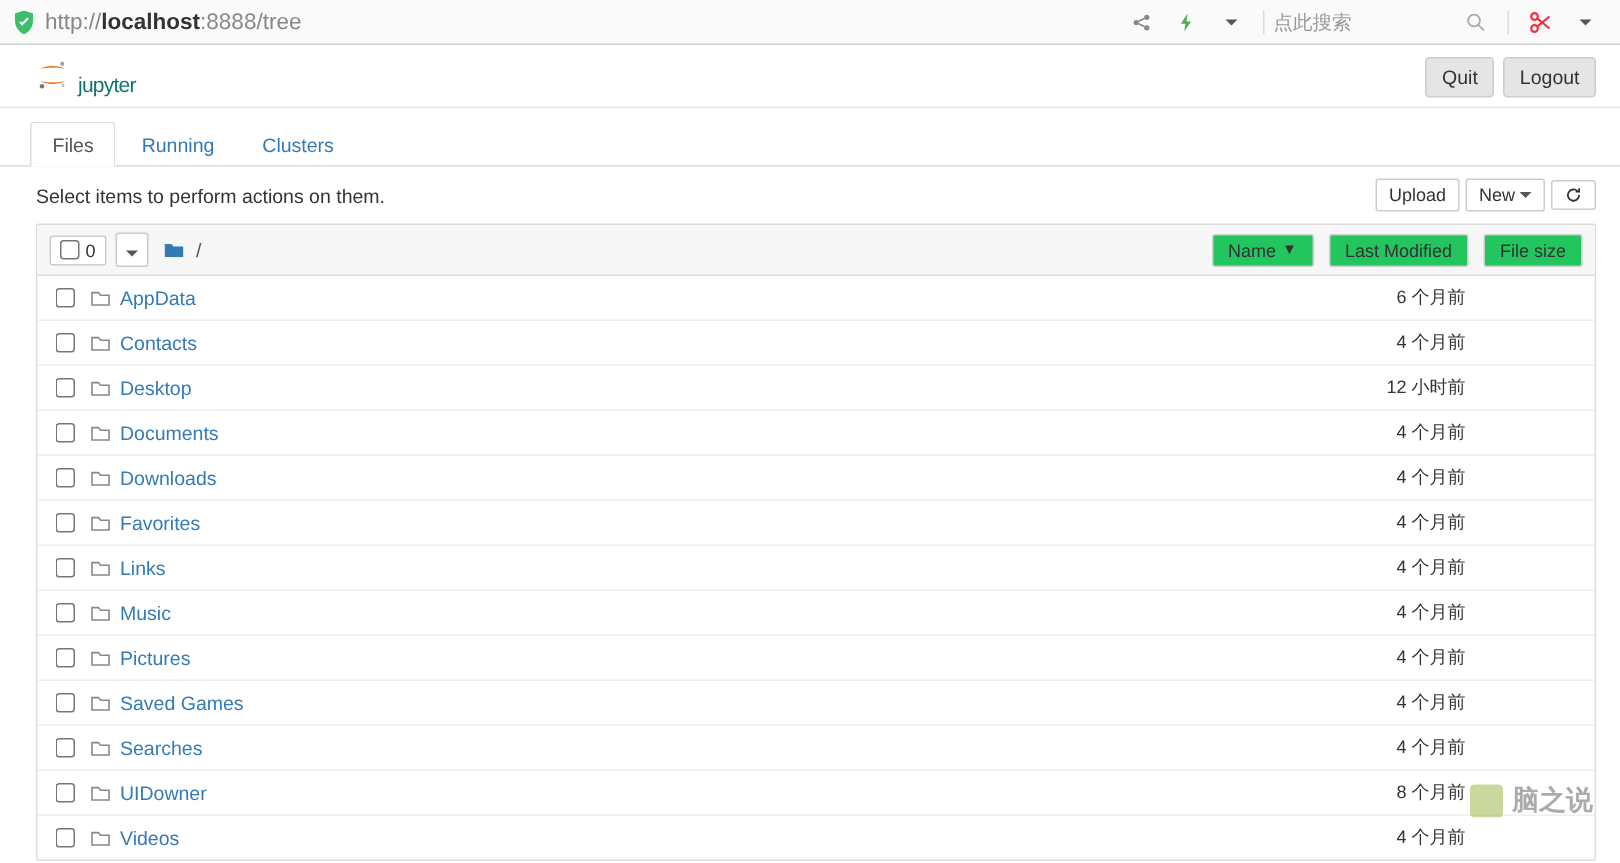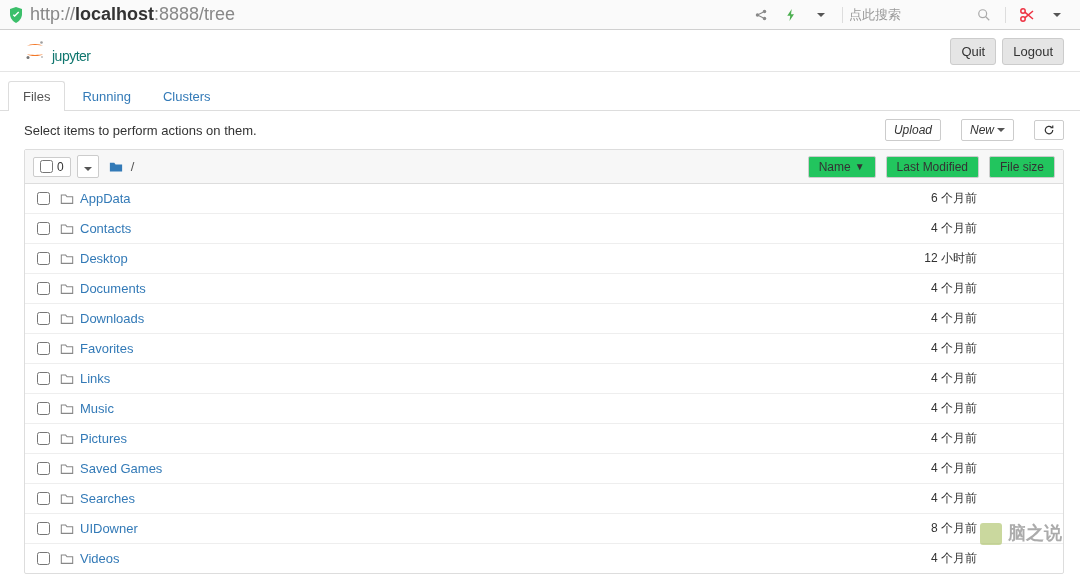--- a/index.html
+++ b/index.html
@@ -1,46 +1,46 @@
 <!DOCTYPE html>
 <html><head>
 <meta charset="utf-8">
 <style>
 * { margin: 0; padding: 0; box-sizing: border-box; }
 body { font-family: "Helvetica Neue", Helvetica, Arial, sans-serif; font-size: 13px; color: #333; background: #fff; width: 1080px; }
 
 
 .browser-bar { display: flex; align-items: center; height: 30px; border-bottom: 1px solid #d0d0d0; padding: 0 8px; background: #fafafa; }
 .shield { width: 16px; height: 16px; margin-right: 6px; display: inline-flex; }
-.url { flex: 0 0 auto; font-size: 18px; color: #888; }
+.url { flex: 0 0 auto; font-size: 15px; color: #888; }
 .url .host { color: #333; font-weight: bold; }
 .bar-spacer { flex: 1; }
 .bar-icon { width: 22px; height: 22px; display: inline-flex; align-items: center; justify-content: center; margin: 0 4px; color: #888; }
 .bar-sep { width: 1px; height: 16px; background: #ddd; margin: 0 6px; }
 .search-ph { color: #999; font-size: 13px; width: 120px; }
 .scissors { color: #e34; }
 
 
 .header { display: flex; align-items: center; padding: 8px 16px 6px 24px; border-bottom: 1px solid #e5e5e5; }
 .logo { display: flex; align-items: baseline; gap: 6px; }
 .logo-mark { width: 22px; height: 22px; }
 .logo-text { font-size: 14px; color: #0f766e; letter-spacing: -0.5px; }
 .header-spacer { flex: 1; }
 .btn { border: 1px solid #ccc; background: #e5e5e5; border-radius: 3px; padding: 5px 10px; font-size: 13px; color: #333; cursor: pointer; margin-left: 6px; }
 
 
-.tabs { display: flex; padding: 8px 16px 0 8px; gap: 2px; border-bottom: 1px solid #ddd; }
+.tabs { display: flex; padding: 8px 16px 0 20px; gap: 2px; border-bottom: 1px solid #ddd; }
 .tab { padding: 7px 14px; font-size: 13px; color: #337ab7; cursor: pointer; border: 1px solid transparent; border-bottom: none; border-radius: 3px 3px 0 0; position: relative; top: 1px; }
 .tab.active { color: #555; border-color: #ddd; background: #fff; }
 
 
 .toolbar { display: flex; align-items: center; padding: 8px 16px 8px 24px; }
 .hint { font-size: 13px; color: #333; }
 .toolbar-spacer { flex: 1; }
-.btn-sm { border: 1px solid #ccc; background: #fff; border-radius: 2px; padding: 3px 8px; font-size: 12px; color: #333; cursor: pointer; margin-left: 20px; display: inline-flex; align-items: center; gap: 3px; font-style: italic; }
+.btn-sm { border: 1px solid #ccc; background: #fff; border-radius: 2px; padding: 3px 8px; font-size: 12px; color: #333; cursor: pointer; margin-left: 4px; display: inline-flex; align-items: center; gap: 3px; }
 .caret-down { width: 0; height: 0; border-left: 4px solid transparent; border-right: 4px solid transparent; border-top: 4px solid #555; display: inline-block; }
 .refresh { font-size: 13px; }
 
 
 .list { margin: 0 16px 16px 24px; border: 1px solid #ddd; border-radius: 2px; }
 .list-header { display: flex; align-items: center; background: #f7f7f7; border-bottom: 1px solid #ddd; padding: 5px 8px; gap: 6px; }
 .sel-box { display: inline-flex; align-items: center; border: 1px solid #ccc; border-radius: 2px; padding: 2px 6px; background: #fff; gap: 4px; }
 .sel-box input { margin: 0; }
 .sel-count { font-size: 12px; color: #333; }
 .sel-caret { border: 1px solid #ccc; background: #fff; padding: 3px 6px; border-radius: 2px; cursor: pointer; }

